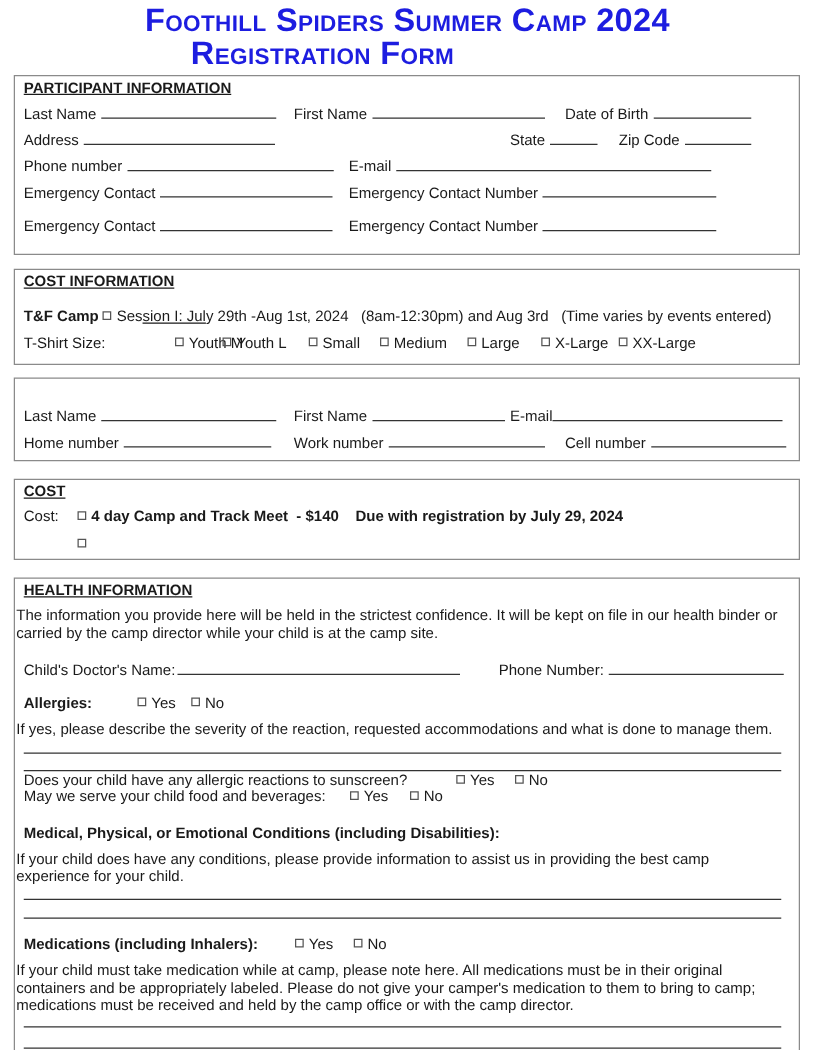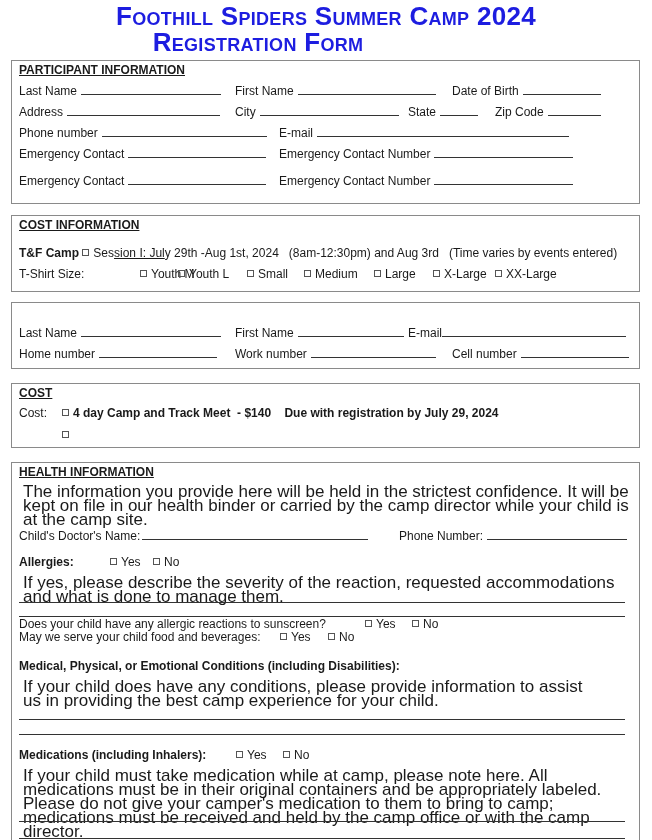--- a/index.html
+++ b/index.html
@@ -18,21 +18,21 @@
     .box {
       position: absolute; left: 11px; width: 629px;
       border: 1px solid #8a8a8a; box-sizing: border-box;
     }
     .row { position: absolute; left: 7px; white-space: nowrap; line-height: 14px; }
     .hd { font-weight: bold; text-decoration: underline; font-size: 12px; }
     .blank { display: inline-block; border-bottom: 1px solid #333; height: 11px; vertical-align: baseline; margin-left: 4px; }
     .abs { position: absolute; white-space: nowrap; line-height: 14px; }
     .cb { display: inline-block; width: 5px; height: 5px; border: 1px solid #555; margin-right: 4px; vertical-align: 1px; }
     .bold { font-weight: bold; }
-    .para { position: absolute; left: 11px; width: 612px; line-height: 14px; font-size: 17px; }
+    .para { position: absolute; left: 1px; width: 612px; line-height: 14px; font-size: 12px; }
     .fullline { position: absolute; left: 7px; width: 606px; border-bottom: 1px solid #333; height: 0; }
     .u { text-decoration: underline; }
   </style>
 </head>
 <body>
 
 <div class="title">
   <div class="l1">Foothill Spiders Summer Camp 2024</div>
   <div class="l2">Registration Form</div>
 </div>
@@ -45,23 +45,20 @@
   </div>
   <div class="abs" style="left:223px;top:22px;">
     <span>First Name</span><span class="blank" style="width:138px;"></span>
   </div>
   <div class="abs" style="left:440px;top:22px;">
     <span>Date of Birth</span><span class="blank" style="width:78px;"></span>
   </div>
 
   <div class="abs" style="left:7px;top:43px;">
     <span>Address</span><span class="blank" style="width:153px;"></span>
-  </div>
-  <div class="abs" style="left:223px;top:43px;">
-    <span>City</span><span class="blank" style="width:139px;"></span>
   </div>
   <div class="abs" style="left:396px;top:43px;">
     <span>State</span><span class="blank" style="width:38px;"></span>
   </div>
   <div class="abs" style="left:483px;top:43px;">
     <span>Zip Code</span><span class="blank" style="width:53px;"></span>
   </div>
 
   <div class="abs" style="left:7px;top:64px;">
     <span>Phone number</span><span class="blank" style="width:165px;"></span>

